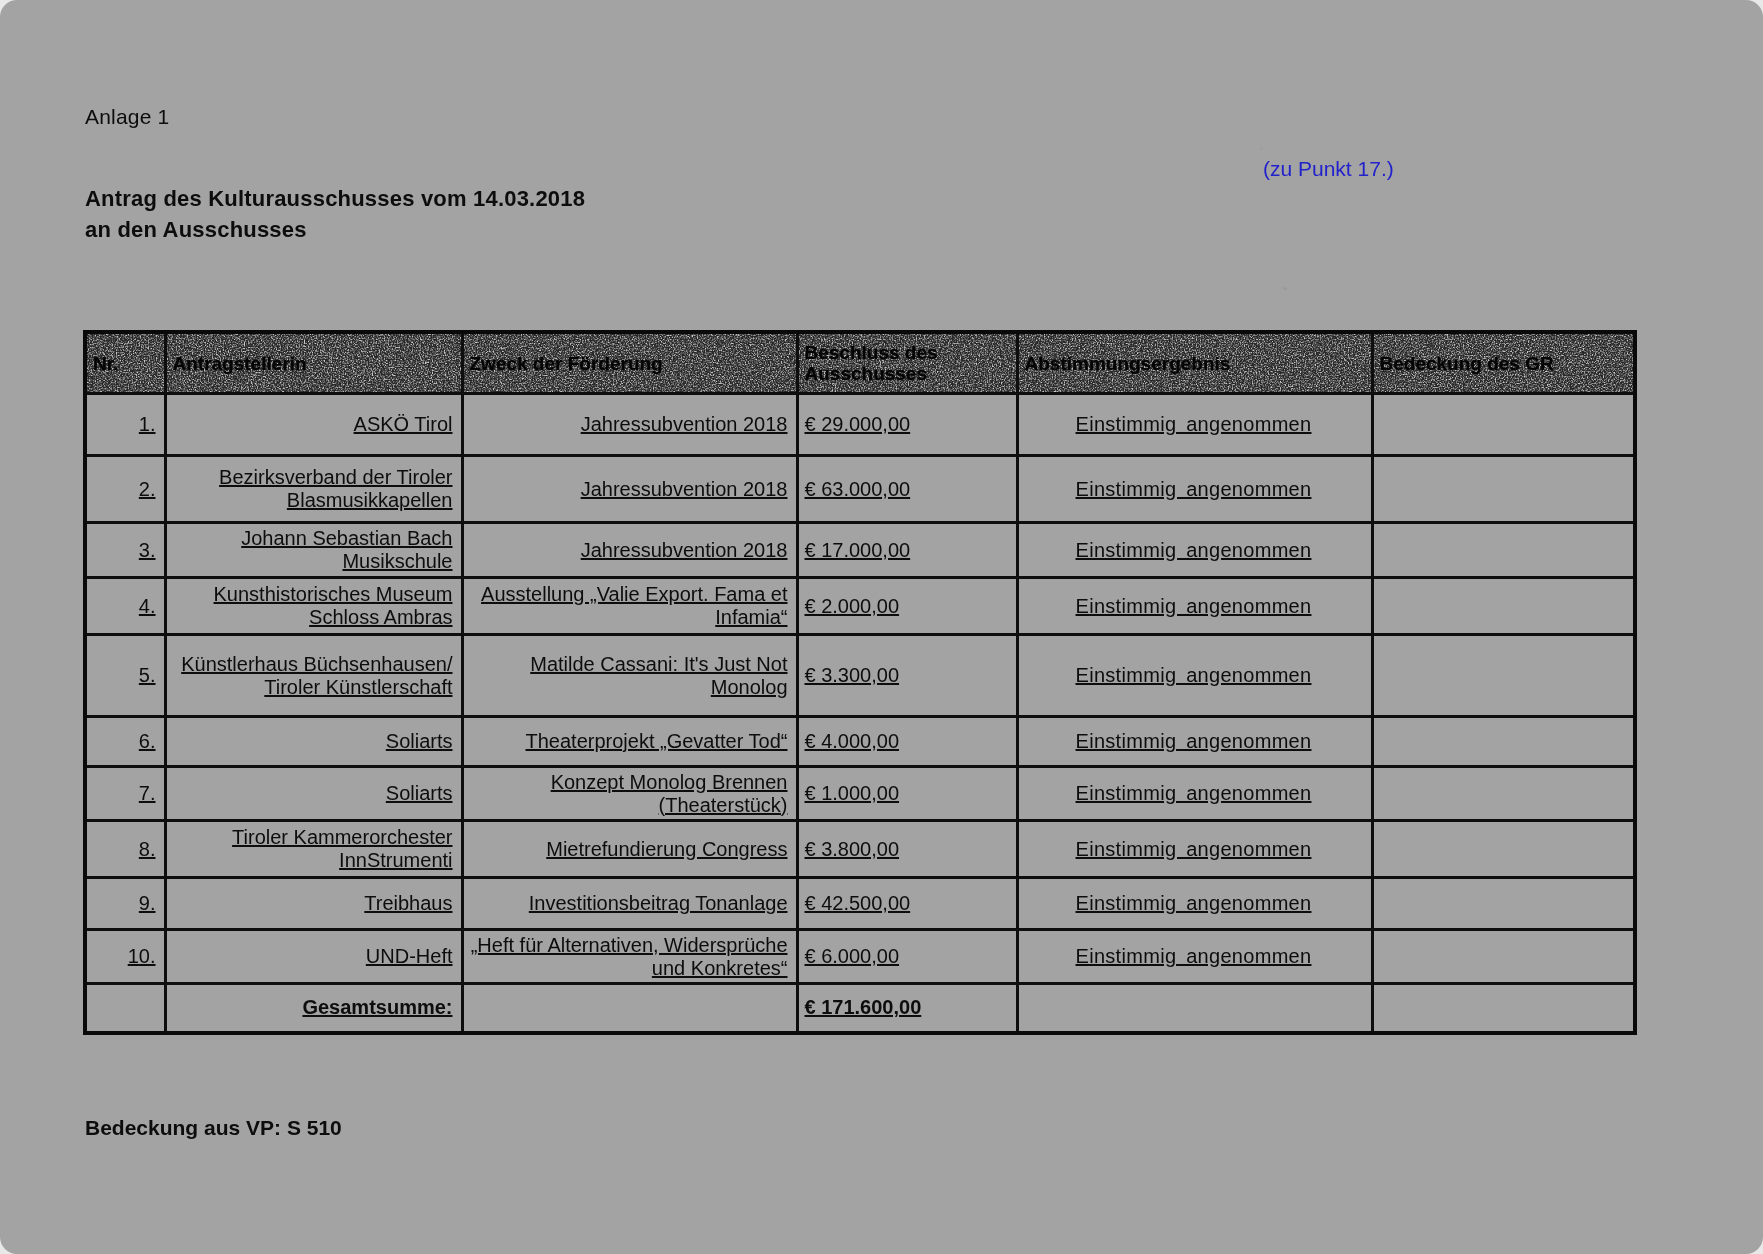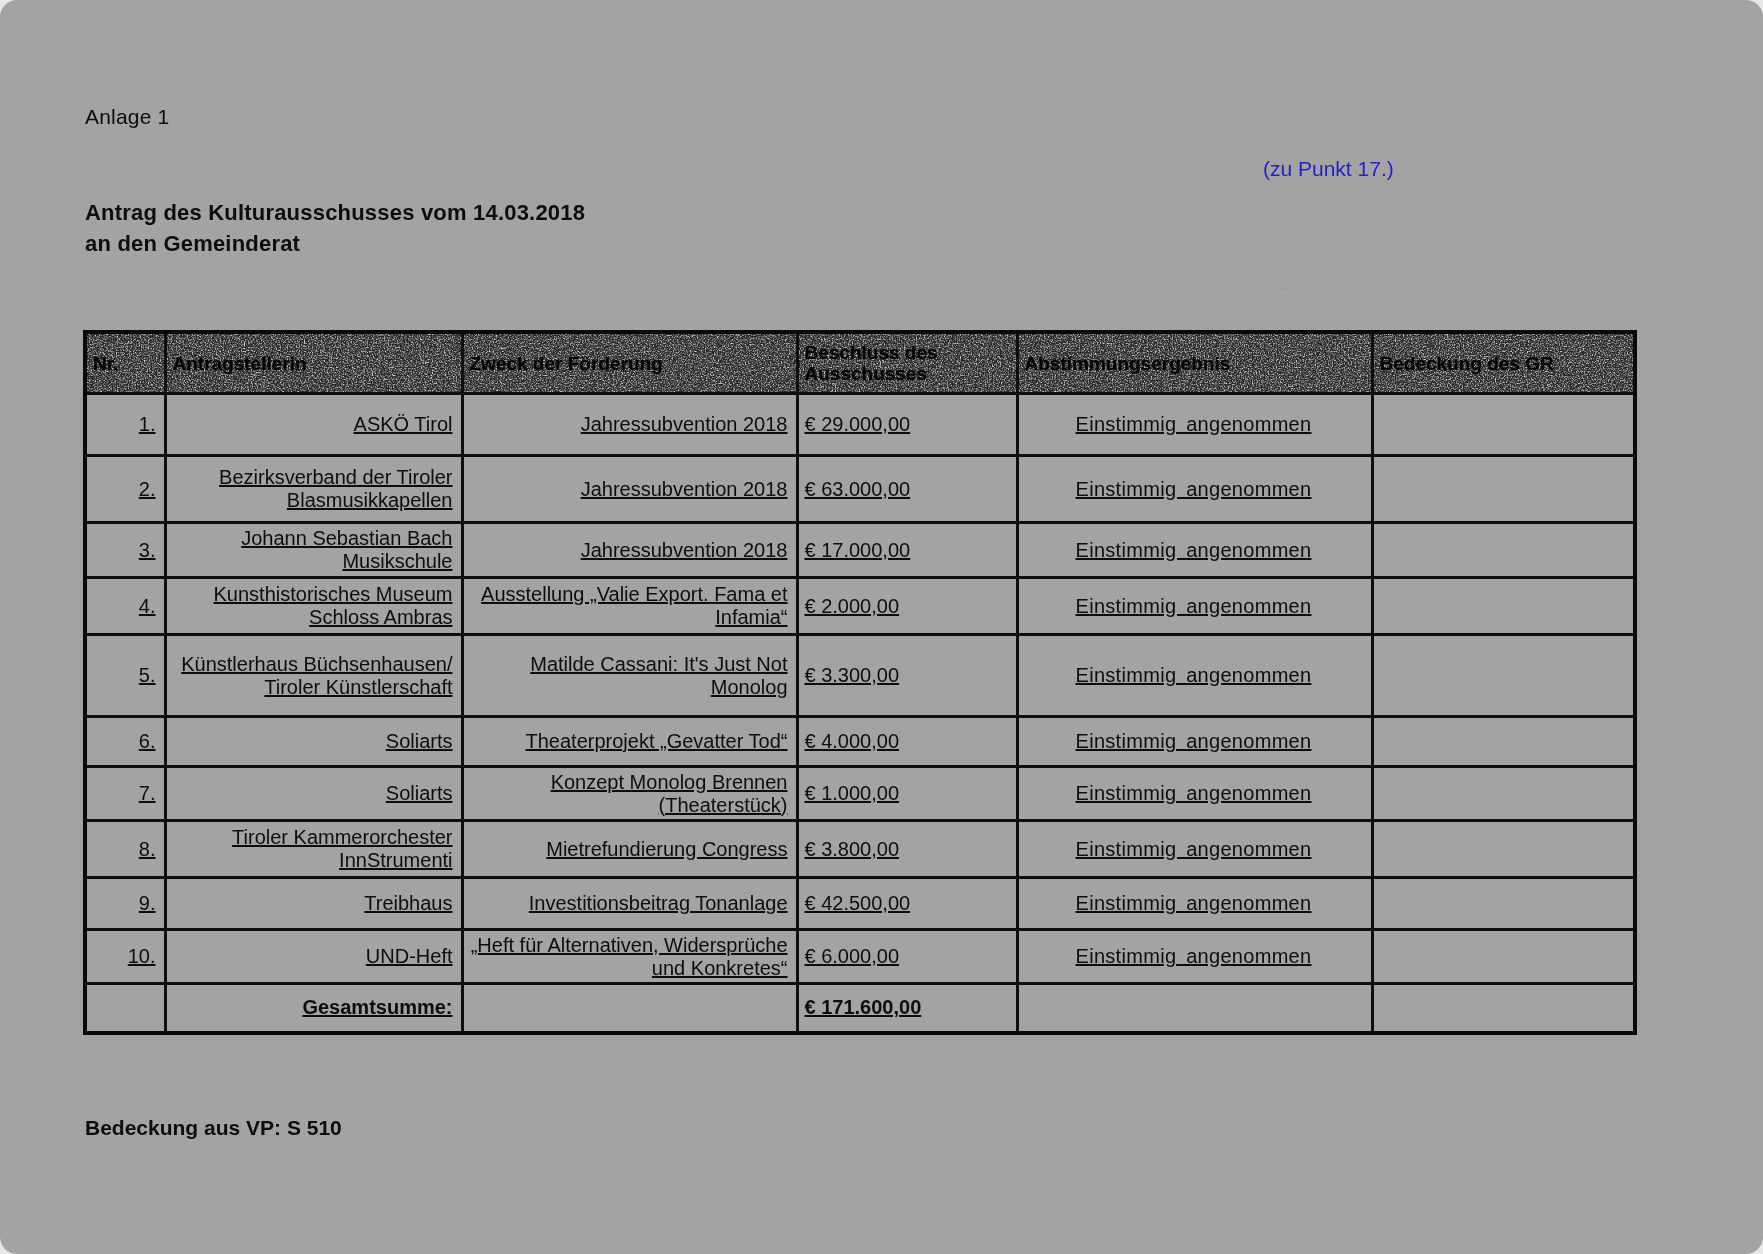--- a/index.html
+++ b/index.html
@@ -15,21 +15,21 @@
   .anlage{
     position:absolute;left:85px;top:105px;
     font-size:21px;letter-spacing:.2px;
   }
   .zu-punkt{
     position:absolute;left:1263px;top:121px;
     font-size:21px;
     margin-top:36px;
   }
   .doc-title{
-    position:absolute;left:85px;top:197px;
+    position:absolute;left:85px;top:183px;
     font-size:22px;font-weight:bold;line-height:31px;
     letter-spacing:.2px;
   }
   .footer-note{
     position:absolute;left:85px;top:1116px;
     font-size:21px;
     font-weight:bold;
   }
   .table-wrap{
     position:absolute;left:83px;top:330px;width:1550px;
@@ -77,21 +77,21 @@
 <body>
 
 <div class="page">
 
   <div class="anlage">Anlage 1</div>
 
   <div class="zu-punkt" style="color: rgb(34, 34, 204);">(zu Punkt 17.)</div>
 
   <div class="doc-title">
     <div>Antrag des Kulturausschusses vom 14.03.2018</div>
-    <div>an den Gemeinderat</div>
+    <div>an den Ausschusses</div>
   </div>
 
   <div class="table-wrap">
     <table class="subsidy">
       <colgroup>
         <col style="width:80px">
         <col style="width:297px">
         <col style="width:335px">
         <col style="width:220px">
         <col style="width:355px">

